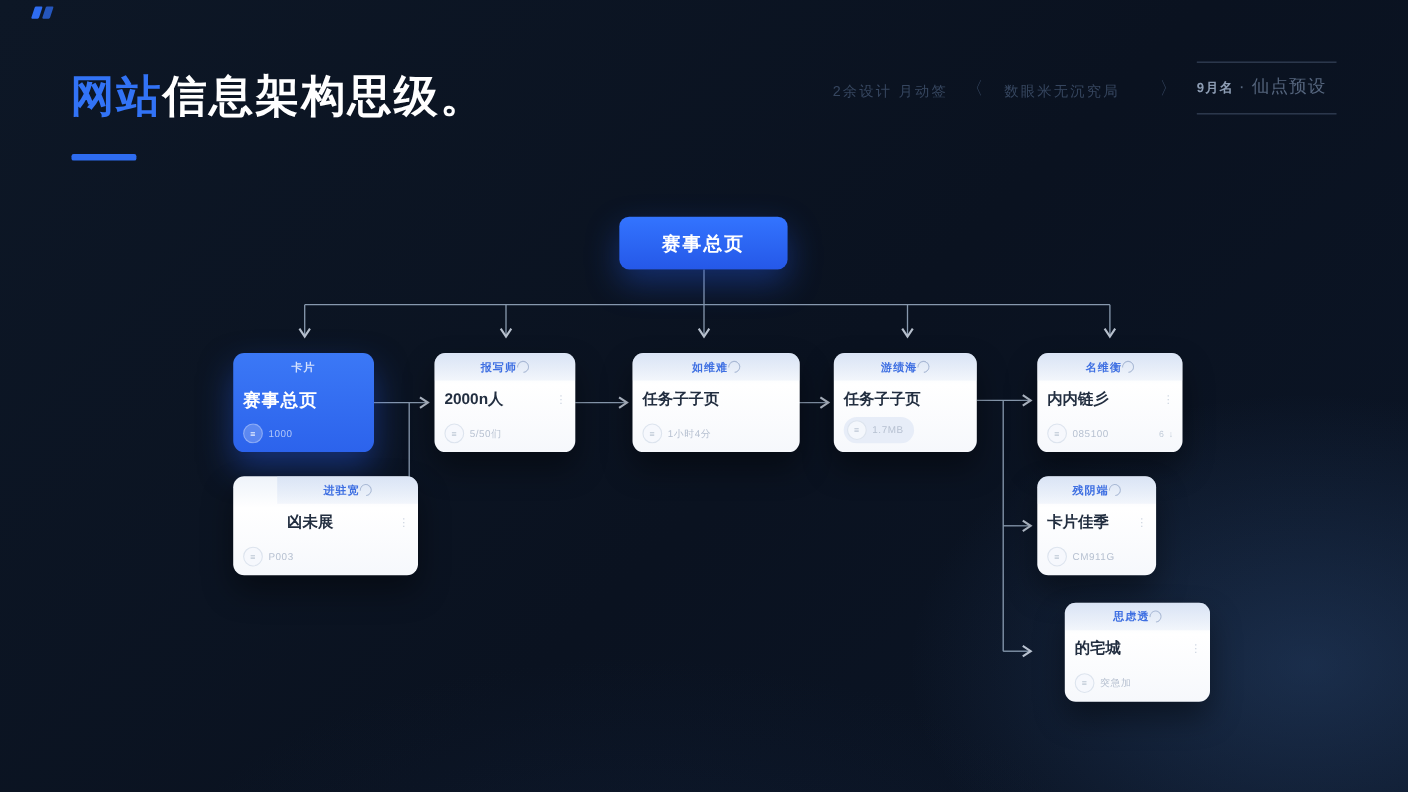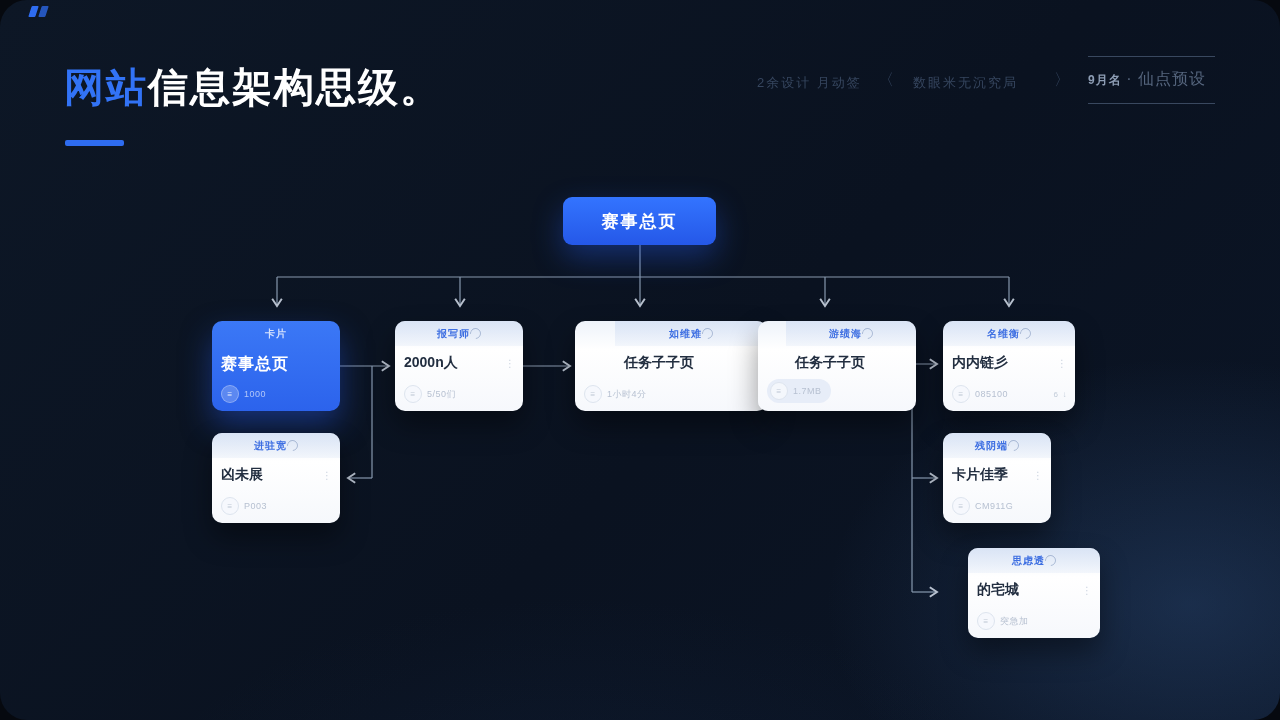--- a/index.html
+++ b/index.html
@@ -3,21 +3,20 @@
 <meta charset="utf-8">
 <style>
   html,body{margin:0;padding:0;background:#06090f;}
   .stage{
     position:relative;width:1280px;height:720px;overflow:hidden;
     font-family:"Liberation Sans","DejaVu Sans",sans-serif;
     background:
       radial-gradient(560px 380px at 93% 84%, rgba(62,104,164,.30), rgba(62,104,164,0) 65%),
       radial-gradient(760px 420px at 45% 118%, rgba(28,52,92,.20), rgba(28,52,92,0) 60%),
       linear-gradient(135deg,#0d1726 0%,#0a1220 55%,#0b1526 100%);
-    border-radius: 27px;
   }
   
   .logo{position:absolute;left:30px;top:6px;width:20px;height:12px;}
   .logo i{position:absolute;display:block;width:7px;height:11px;background:#2e6cf0;transform:skewX(-18deg);border-radius:1px;}
   .logo i:nth-child(2){left:10px;opacity:.75;}
   .title{position:absolute;left:64px;top:60px;font-size:40px;font-weight:700;letter-spacing:2px;color:#ffffff;white-space:nowrap;}
   .title .hl{color:#3273f6;}
   .underline{position:absolute;left:65px;top:140px;width:59px;height:6px;background:#2e6cf0;border-radius:2px;}
   .nav-item{position:absolute;top:74px;font-size:13px;color:#36465f;letter-spacing:2px;white-space:nowrap;}
   .nav-i1{left:757px;}
@@ -55,24 +54,24 @@
   .minis{margin-left:auto;display:flex;align-items:center;gap:4px;font-size:8px;color:#c2ccd9;}
   
   .card.blue{background:linear-gradient(180deg,#3b78f6 0%,#2c63ec 100%);box-shadow:0 14px 30px rgba(33,78,200,.5);}
   .card.blue .hd{background:none;color:rgba(255,255,255,.78);}
   .card.blue .ttl{color:#ffffff;font-size:16px;letter-spacing:1px;}
   .card.blue .ft{color:rgba(255,255,255,.62);}
   .card.blue .pcirc{border-color:rgba(255,255,255,.30);background:rgba(255,255,255,.22);color:rgba(255,255,255,.85);}
   
   .c1{left:212px;top:321px;}
   .c2{left:395px;top:321px;}
-  .c3{left:575px;top:321px;width:152px;padding-left:40px;}
-  .c4{left:758px;top:321px;width:130px;padding-left:28px;}
+  .c3{left:575px;top:321px;width:152px;}
+  .c4{left:758px;top:321px;width:130px;}
   .c5{left:943px;top:321px;width:132px;}
-  .c6{left:212px;top:433px;}
+  .c6{left:212px;top:433px;padding-left:40px;}
   .c7{left:943px;top:433px;width:108px;}
   .c8{left:943px;top:548px;width:132px;margin-left:25px;}
   .conn{position:absolute;left:0;top:0;pointer-events:none;}
 </style>
 </head>
 <body>
 
 <div class="stage">
 
   <span class="logo">

